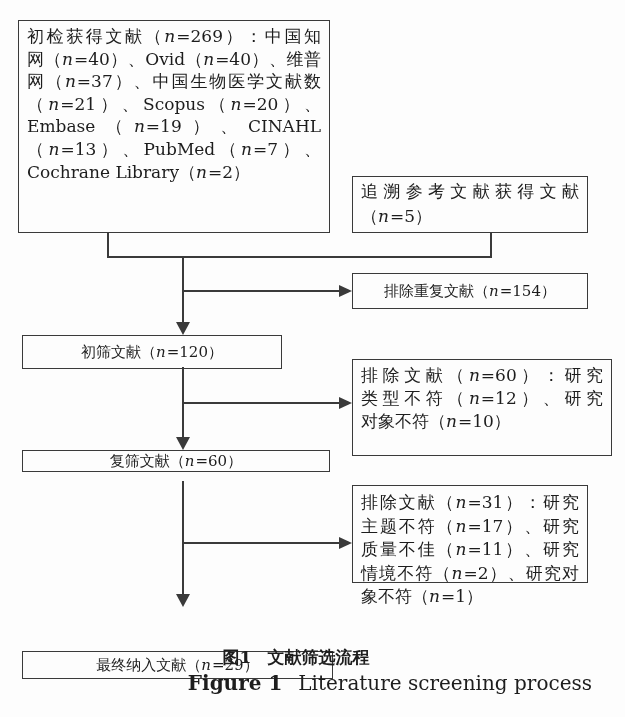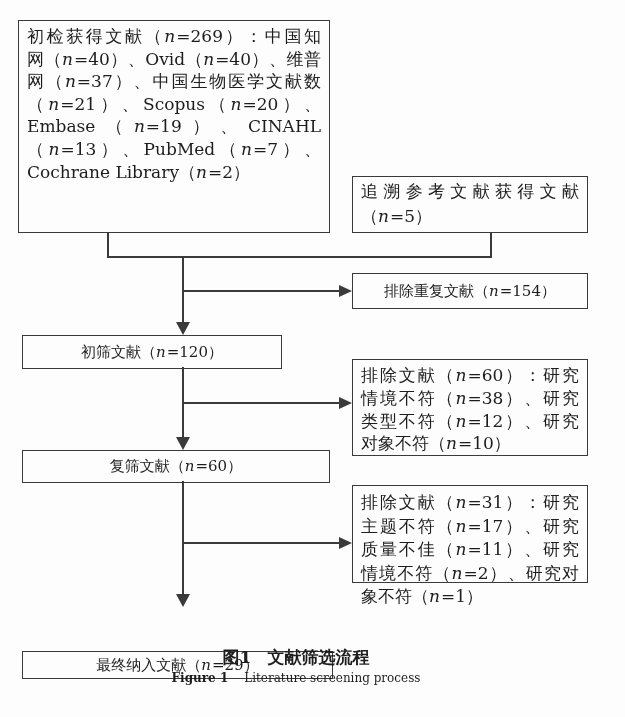--- a/index.html
+++ b/index.html
@@ -33,23 +33,23 @@
   }
   .jline.last { text-align-last: left; }
   .nvar { font-style: italic; padding-right: 1px; }
 
   .box-a { left:18px;  top:20px;  width:312px; height:213px; }
   .box-a .jline { line-height: 22.6px; }
   .box-b { left:352px; top:176px; width:236px; height:57px; padding-top:2px; }
   .box-b .jline { line-height: 25px; }
   .box-d { left:352px; top:273px; width:236px; height:36px; }
   .box-e { left:22px;  top:335px; width:260px; height:34px; }
-  .box-f { left:352px; top:359px; width:236px; height:97px; }
+  .box-f { left:352px; top:359px; width:260px; height:97px; }
   .box-f .jline { line-height: 22.8px; }
-  .box-g { left:22px;  top:450px; width:308px; height:33px; }
+  .box-g { left:22px;  top:450px; width:308px; height:22px; }
   .box-h { left:352px; top:485px; width:236px; height:98px; padding-top:5px; }
   .box-h .jline { line-height: 23.6px; }
   .box-i { left:22px;  top:643px; width:311px; height:28px;margin-top:8px; }
 
   .line { position:absolute; background:#3a3a3a; }
   .v-a      { left:107px; top:232px; width:2px; height:26px; }
   .v-b      { left:490px; top:232px; width:2px; height:26px; }
   .h-merge  { left:107px; top:256px; width:385px; height:2px; }
   .v-spine1 { left:182px; top:256px; width:2px; height:67px; }
   .h-b1     { left:182px; top:290px; width:158px; height:2px; }
@@ -76,21 +76,21 @@
   .ad1 { left:176px; top:322px; }
   .ad2 { left:176px; top:437px; }
   .ad3 { left:176px; top:594px; }
 
   .caption-zh {
     position:absolute; left:0; top:646px; width:592px;
     text-align:center; font-weight:bold; font-size:17px;
   }
   .caption-en {
     position:absolute; left:0; top:671px; width:592px;
-    text-align:center; font-size:12px;
+    text-align:right; font-size:20px;
   }
   .cap-gap { display:inline-block; width:16px; }
 </style>
 </head>
 <body>
 
 <div class="page">
 
   <div class="box multi box-a">
       <div class="jline">初检获得文献（<i class="nvar">n</i>=269）：中国知</div>
@@ -110,21 +110,20 @@
   <div class="box single box-d">
     <span>排除重复文献（<i class="nvar">n</i>=154）</span>
   </div>
 
   <div class="box single box-e">
     <span>初筛文献（<i class="nvar">n</i>=120）</span>
   </div>
 
   <div class="box multi box-f">
       <div class="jline">排除文献（<i class="nvar">n</i>=60）：研究</div>
-      <div class="jline">情境不符（<i class="nvar">n</i>=38）、研究</div>
       <div class="jline">类型不符（<i class="nvar">n</i>=12）、研究</div>
       <div class="jline last">对象不符（<i class="nvar">n</i>=10）</div>
     </div>
 
   <div class="box single box-g">
     <span>复筛文献（<i class="nvar">n</i>=60）</span>
   </div>
 
   <div class="box multi box-h">
       <div class="jline">排除文献（<i class="nvar">n</i>=31）：研究</div>

